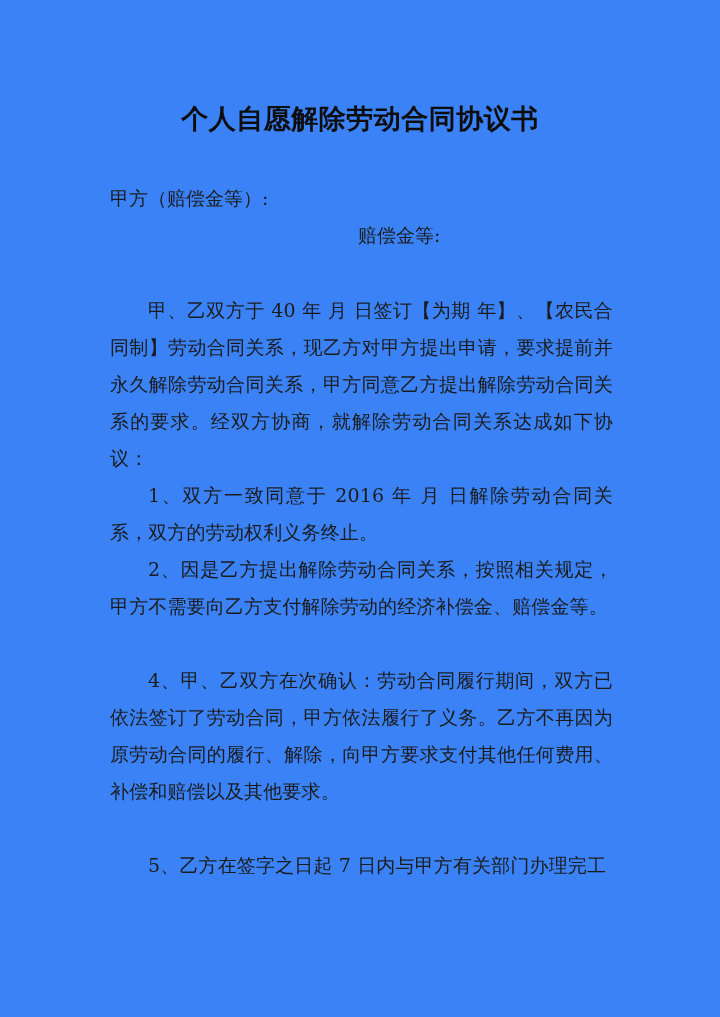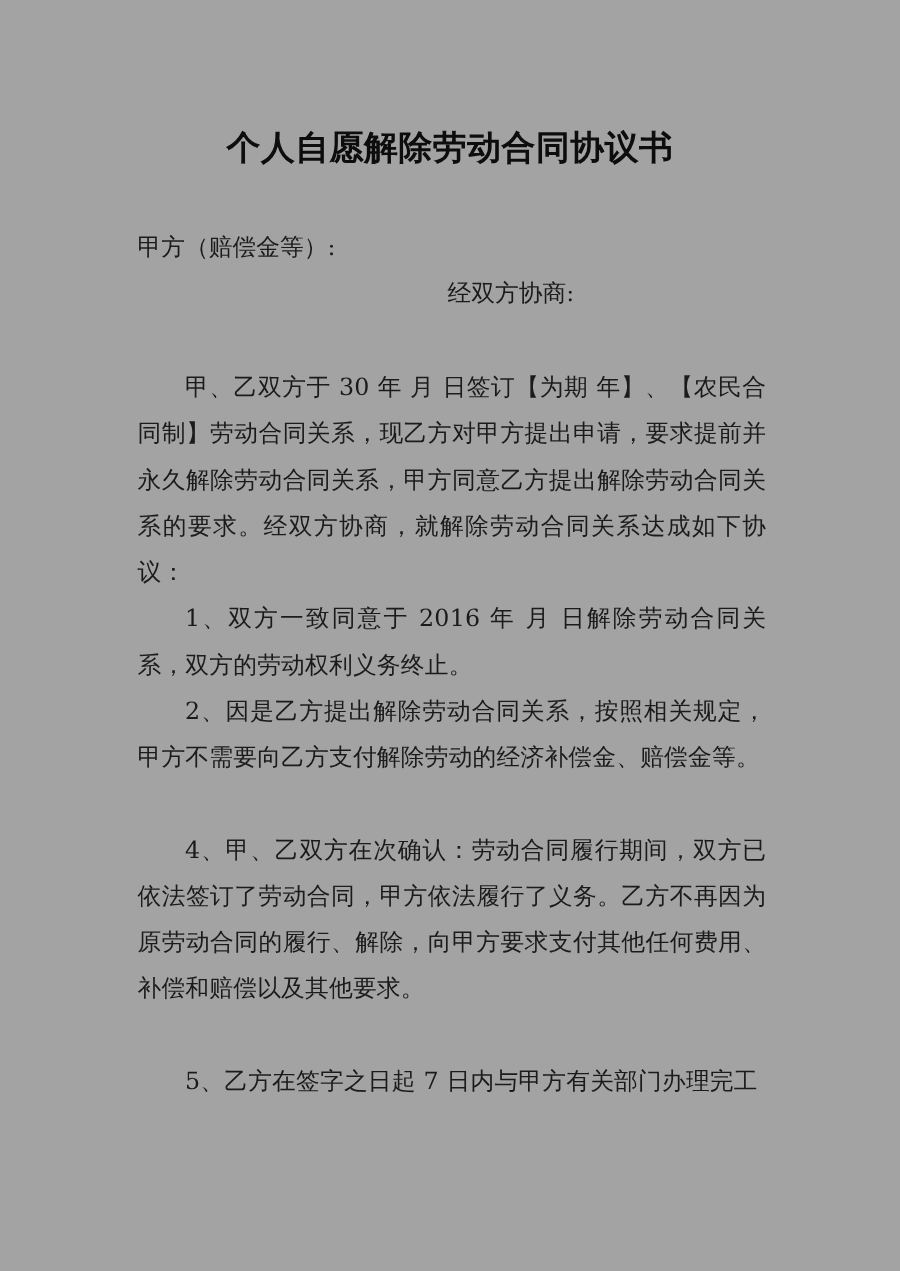--- a/index.html
+++ b/index.html
@@ -17,21 +17,21 @@
     color: #1a1a1a;
     -webkit-font-smoothing: antialiased;
   }
 
   .page {
     position: absolute;
     left: 0;
     top: 0;
     width: 720px;
     height: 1017px;
-    background: #a3a3a3;
+    background: #3b82f6;
     overflow: hidden;
   }
 
   
   .doc-title {
     position: absolute;
     left: 0;
     top: 101px;
     width: 720px;
     text-align: center;
@@ -97,27 +97,27 @@
 
 <div class="page">
 
   <div class="doc-title">个人自愿解除劳动合同协议书</div>
 
   <div class="party-block">
     <div class="party-line">
       <span>甲方（赔偿金等）:</span>
     </div>
     <div class="party-line">
-      <span class="secondary-label">经双方协商:</span>
+      <span class="secondary-label">赔偿金等:</span>
     </div>
   </div>
 
   <div class="body-block">
 
-    <p class="para">甲、乙双方于 30  年  月  日签订【为期  年】、【农民合同制】劳动合同关系，现乙方对甲方提出申请，要求提前并永久解除劳动合同关系，甲方同意乙方提出解除劳动合同关系的要求。经双方协商，就解除劳动合同关系达成如下协议：</p>
+    <p class="para">甲、乙双方于 40  年  月  日签订【为期  年】、【农民合同制】劳动合同关系，现乙方对甲方提出申请，要求提前并永久解除劳动合同关系，甲方同意乙方提出解除劳动合同关系的要求。经双方协商，就解除劳动合同关系达成如下协议：</p>
 
     <p class="para">1、双方一致同意于 2016 年   月   日解除劳动合同关系，双方的劳动权利义务终止。</p>
 
     <p class="para">2、因是乙方提出解除劳动合同关系，按照相关规定，甲方不需要向乙方支付解除劳动的经济补偿金、赔偿金等。</p>
 
 
     <p class="para spaced-above">4、甲、乙双方在次确认：劳动合同履行期间，双方已依法签订了劳动合同，甲方依法履行了义务。乙方不再因为原劳动合同的履行、解除，向甲方要求支付其他任何费用、补偿和赔偿以及其他要求。</p>
 
     <p class="para spaced-above last-clipped">5、乙方在签字之日起 7 日内与甲方有关部门办理完工</p>
 

